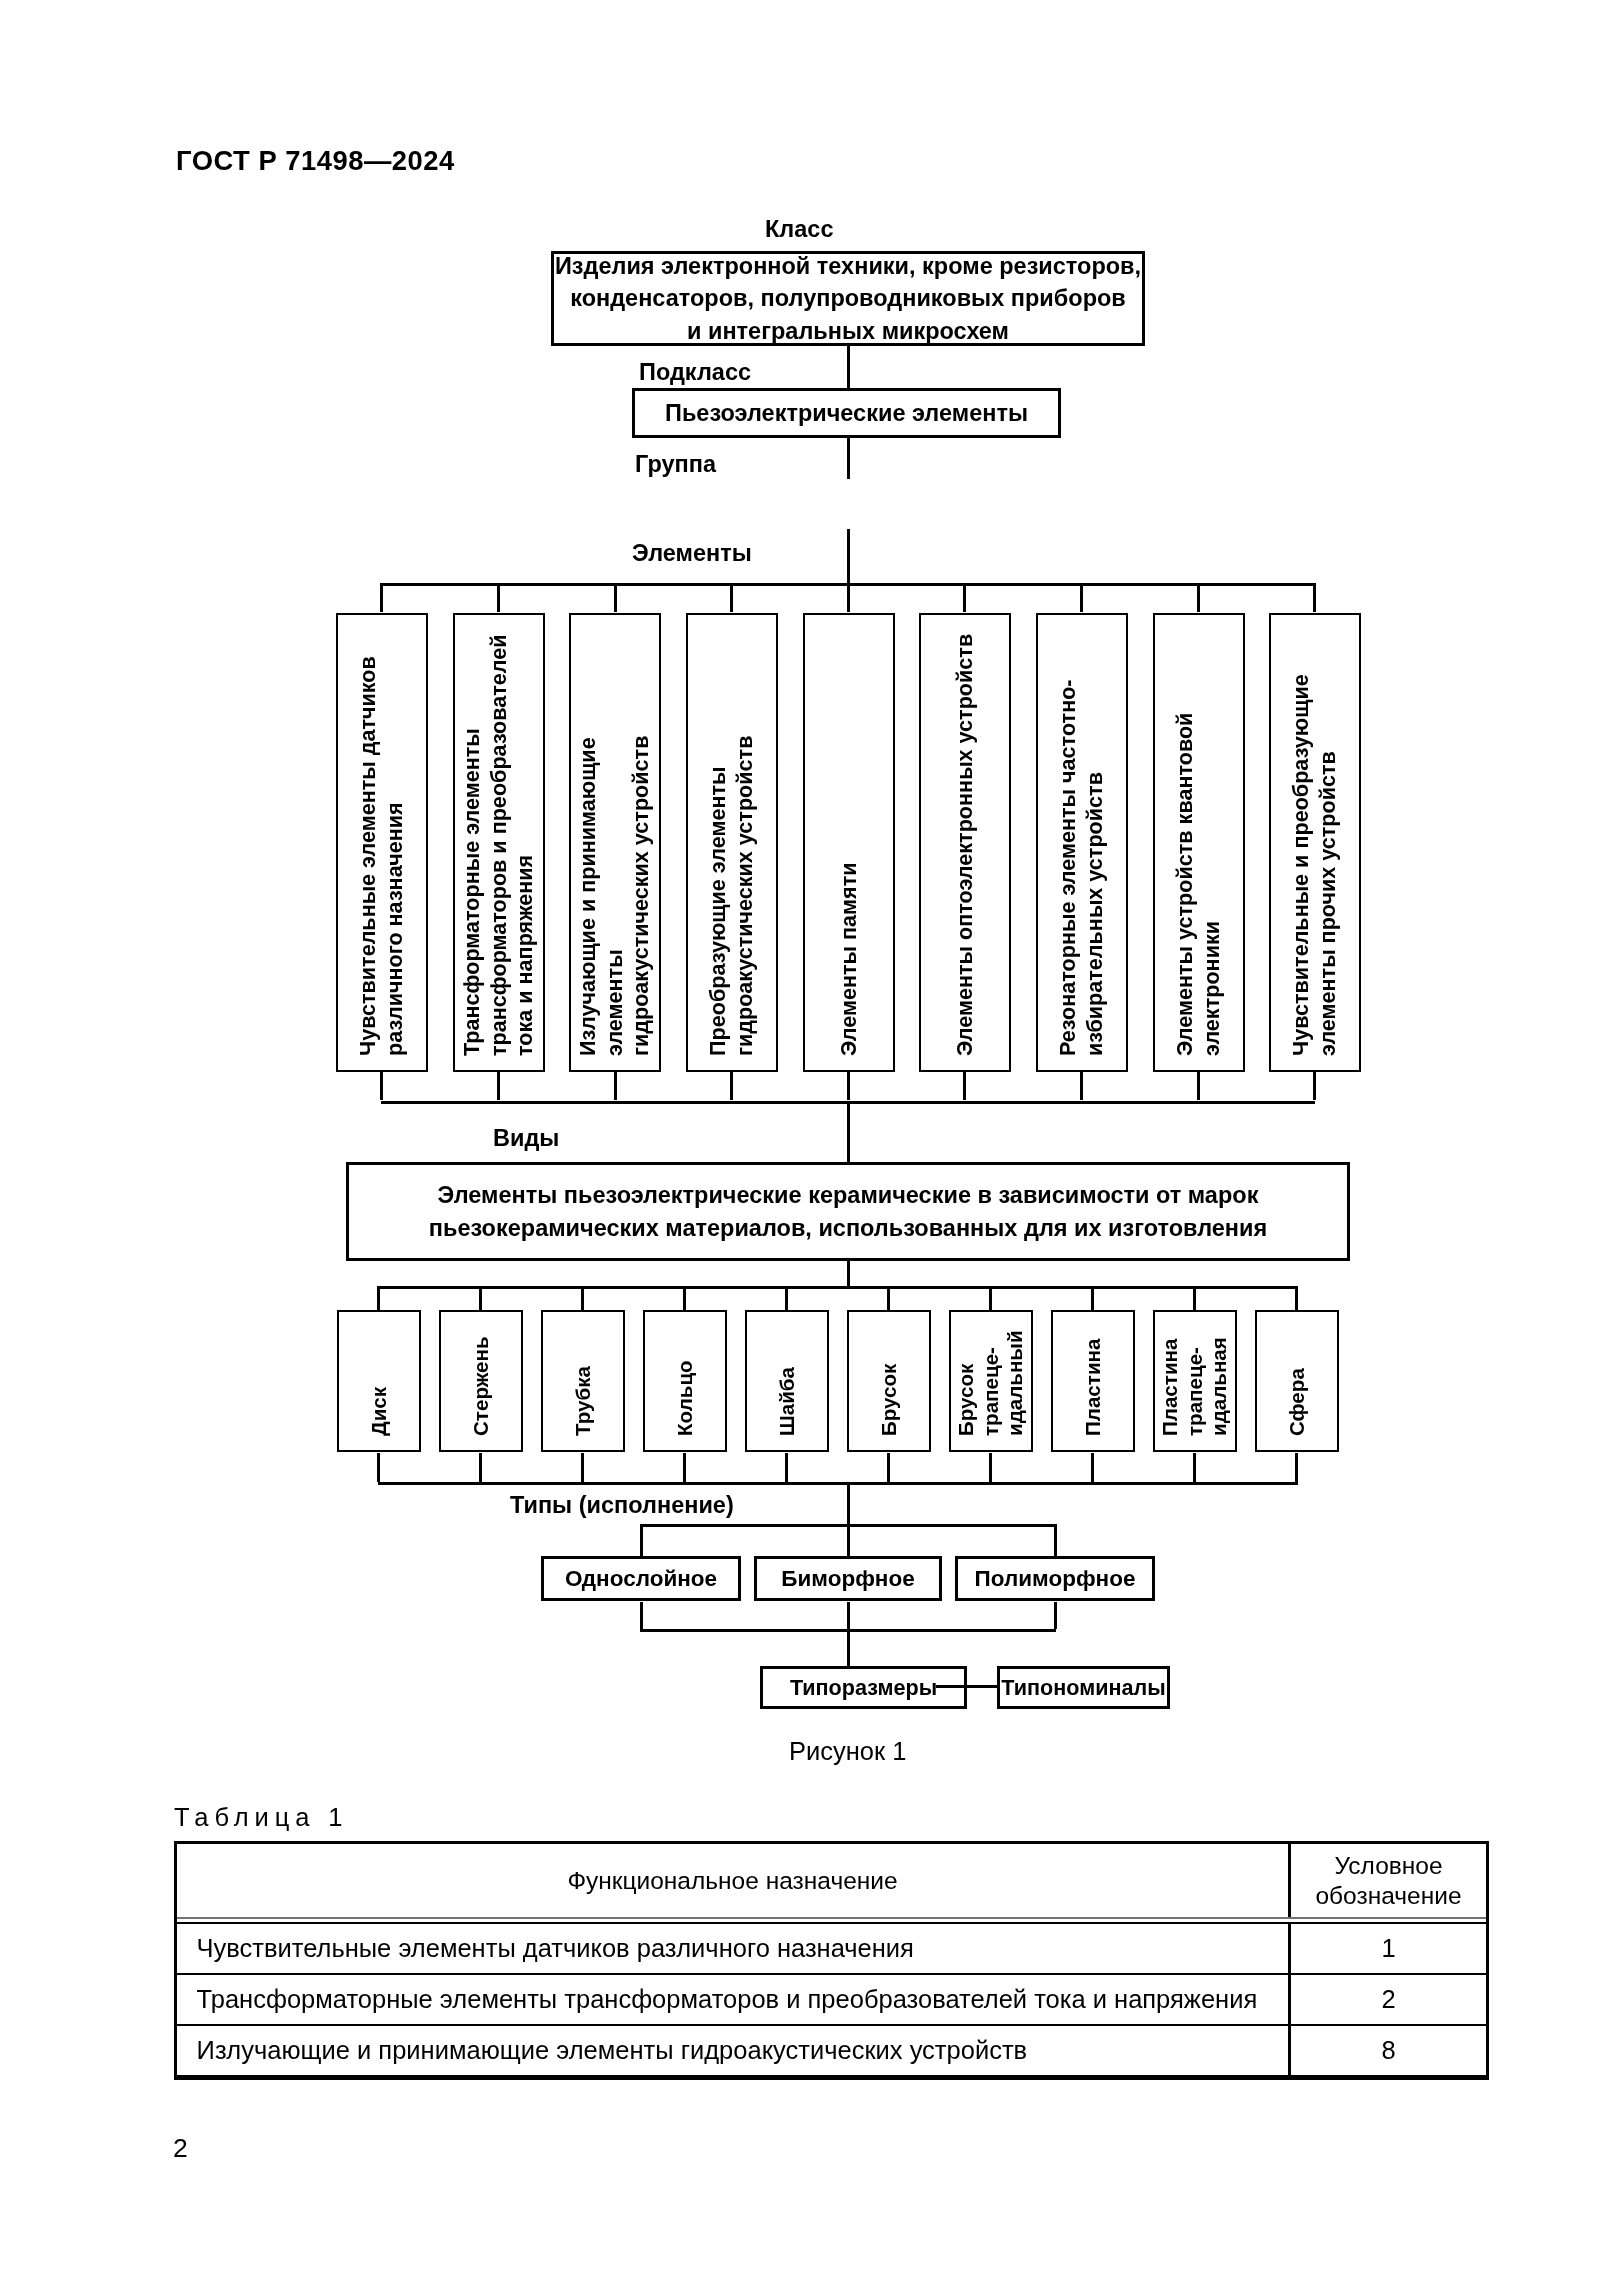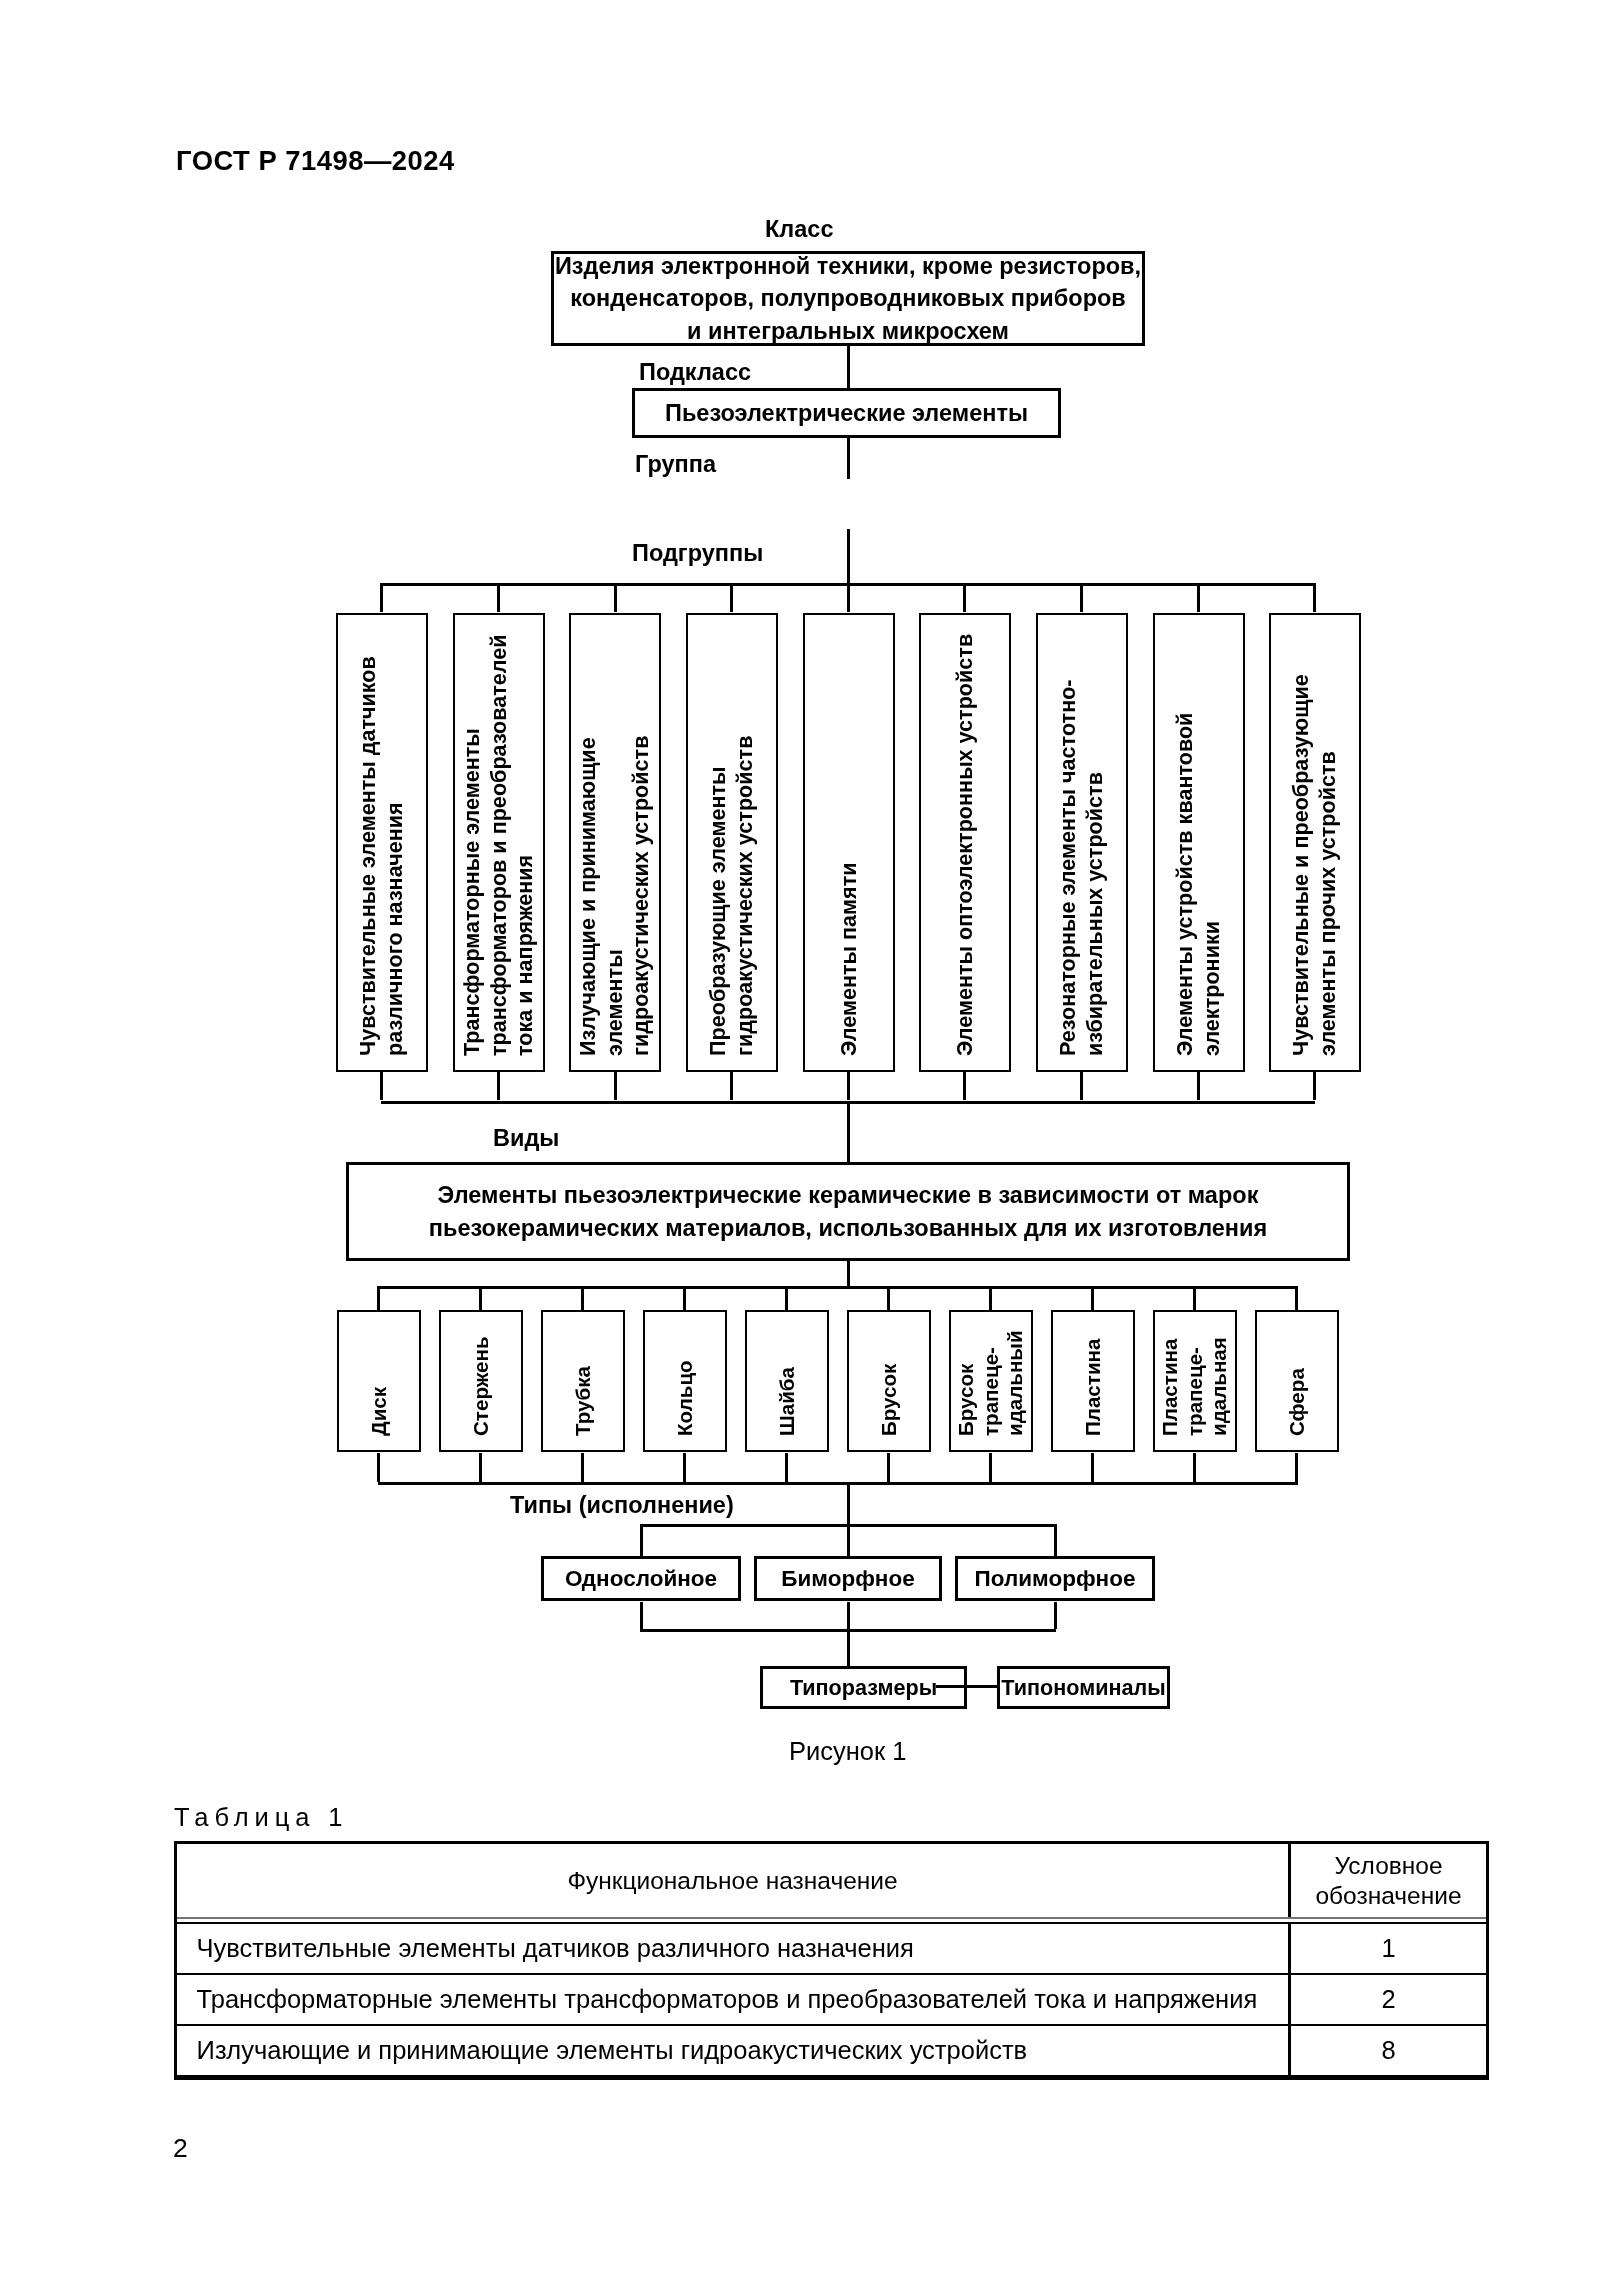--- a/index.html
+++ b/index.html
@@ -59,21 +59,21 @@
 </head>
 <body>
 
 <div class="page">
 
   <div class="abs doc-header" style="left:176px; top:145px;">ГОСТ Р 71498—2024</div>
 
   <div class="abs lbl" style="left:765px; top:216px;">Класс</div>
   <div class="abs lbl" style="left:639px; top:359px;">Подкласс</div>
   <div class="abs lbl" style="left:635px; top:451px;">Группа</div>
-  <div class="abs lbl" style="left:632px; top:540px;">Подгруппы</div>
+  <div class="abs lbl" style="left:632px; top:540px;">Элементы</div>
   <div class="abs lbl" style="left:493px; top:1125px;">Виды</div>
   <div class="abs lbl" style="left:510px; top:1492px;">Типы (исполнение)</div>
 
   <div class="box hbox" style="left:551px; top:251px; width:594px; height:95px;">Изделия электронной техники, кроме резисторов,
 конденсаторов, полупроводниковых приборов
 и интегральных микросхем</div>
   <div class="box hbox" style="left:632px; top:388px; width:429px; height:50px;">Пьезоэлектрические элементы</div>
 
   <div class="ln" style="left:847px; top:346px;  width:2.9px; height:42px;"></div>
   <div class="ln" style="left:847px; top:438px;  width:2.9px; height:41px;"></div>

